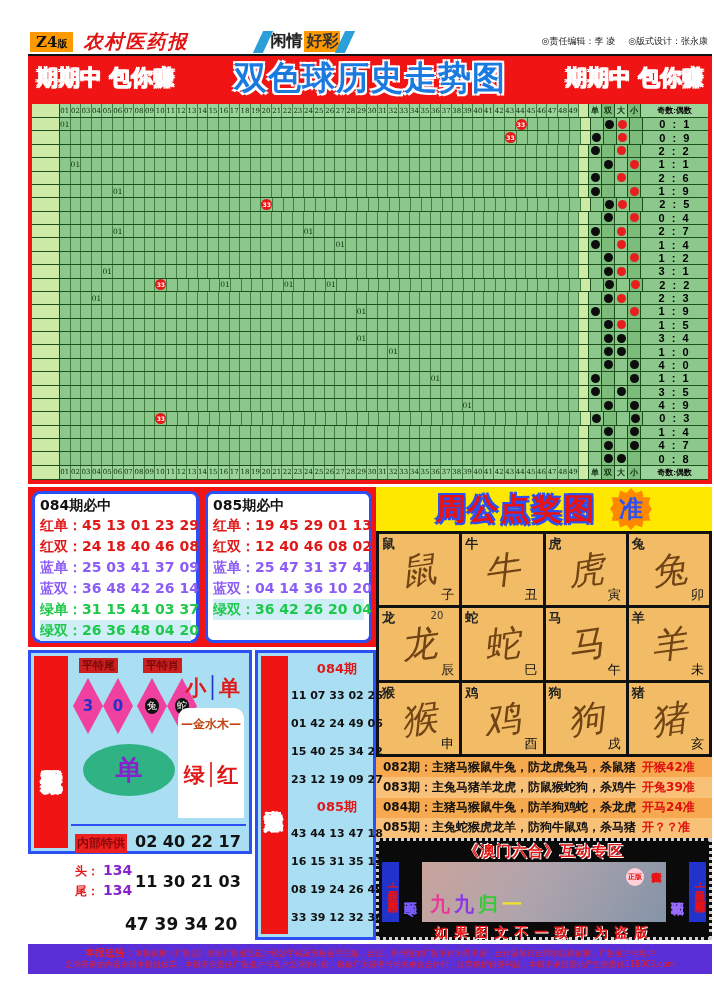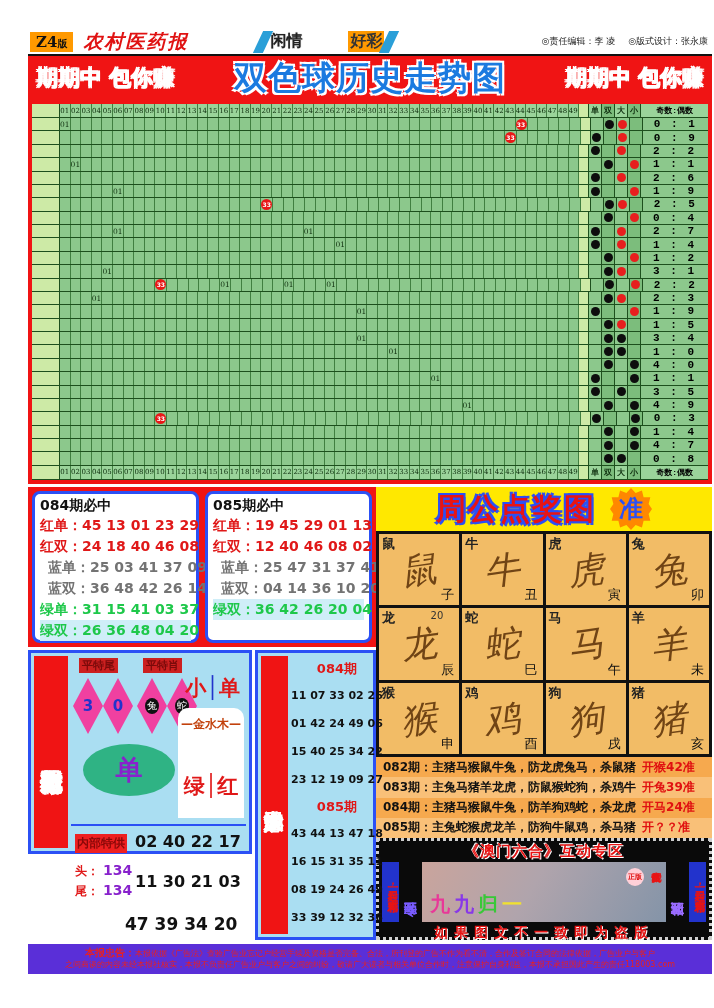--- a/index.html
+++ b/index.html
@@ -13,21 +13,21 @@
   .edition-box { background:#ff9900; color:#111; font-weight:bold; font-size:15px;
                  padding:1px 6px; margin-left:2px; font-family:"DejaVu Serif",serif; }
   .edition-box small { font-size:10px; }
   .paper-name { color:#e01212; font-weight:bold; font-size:19px; margin-left:10px;
                 font-family:"DejaVu Serif",serif; font-style:italic; letter-spacing:2px; }
   .mast-center { margin-left:70px; display:flex; align-items:center; height:22px; position:relative; }
   .slash { width:10px; height:22px; background:#2a9fd8; transform:skewX(-25deg); }
   .mast-center .t1 { font-size:16px; font-weight:bold; color:#222; padding:0 2px;
                      font-family:"DejaVu Serif",serif; text-shadow:0 0 1px #888; }
   .mast-center .t2 { font-size:16px; font-weight:bold; color:#333; background:#ff9900;
-                     padding:0 2px; font-family:"DejaVu Serif",serif;margin-left:44px; }
+                     padding:0 2px; font-family:"DejaVu Serif",serif; }
   .mast-right { margin-left:auto; font-size:9px; color:#222; margin-right:4px; white-space:nowrap; }
   .mast-right span { margin-left:10px; }
 
   
   #banner { left:28px; top:56px; width:684px; height:44px; background:#f01414;
             display:flex; align-items:center; justify-content:space-between; padding:0 8px; }
   .slogan { color:#ffffff; font-size:22px; font-weight:normal; white-space:nowrap;
             text-shadow:-1px -1px 0 #fff,1px -1px 0 #fff,-1px 1px 0 #fff,1px 1px 0 #fff; }
   .main-title { color:#1b7ae0; font-size:33px; font-weight:bold; letter-spacing:1px; white-space:nowrap;
             font-family:"DejaVu Serif",serif;
@@ -38,37 +38,37 @@
   #trend-grid { width:676px; height:376px; background:#8cc88c; }
   .g-row { display:flex; height:13.38px; border-bottom:1px solid #1d4f1d;text-align:center; }
   .g-row.g-head { height:14px; background:#9ad49a; }
   .g-left { flex:0 0 28px; background:#cdeaa6; border-right:1px solid #1d4f1d; }
   .g-cell { flex:0 0 10.6px; border-right:1px solid #417f41; position:relative;
             display:flex; align-items:center; justify-content:center; }
   .g-gap { flex:0 0 10px; background:#cdeaa6; border-right:1px solid #1d4f1d; }
   .g-sd { flex:0 0 13px; border-right:1px solid #1d4f1d; display:flex; align-items:center; justify-content:center; }
   .g-sd.alt { background:#7cbd7c; }
   .g-ratio { flex:1 1 auto; display:flex; align-items:center; justify-content:center;
-             font-family:Liberation Mono, monospace; font-weight:bold; font-size:11px; color:#000; letter-spacing:2px; }
+             font-family:Liberation Sans, sans-serif; font-weight:bold; font-size:11px; color:#000; letter-spacing:2px; }
   .g-colnum { font-size:7px; font-family:"DejaVu Serif",serif; color:#0c2c0c; overflow:hidden; }
   .g-sdh { font-size:8px; font-weight:bold; color:#0c2c0c; }
   .mark01 { font-size:7.5px; font-family:"DejaVu Serif",serif; color:#10300f; }
   .mark-circle { width:11px; height:11px; border-radius:50%; background:#e81818; color:#fff;
                  font-size:6px; display:flex; align-items:center; justify-content:center; font-weight:bold; }
   .dot { width:9px; height:9px; border-radius:50%; background:#0d0d0d; }
   .dot.red { background:#e81e1e; }
 
   
   #pred-strip { left:28px; top:487px; width:348px; height:160px; background:#f01414;
                 display:flex; justify-content:space-between; padding:4px; }
   .pred-panel { width:167px; height:152px; background:#fff; border:3px solid #2b50f5;
                 border-radius:8px; padding:3px 5px; }
   .pred-title { font-size:14px; font-weight:bold; color:#111; }
   .pred-row { font-size:14px; font-weight:bold; line-height:21px; white-space:nowrap; letter-spacing:0px; }
-  .pred-row.red { color:#e01818; } .pred-row.blue { color:#737373;margin-left:8px; } .pred-row.green { color:#1ec84a; }
+  .pred-row.red { color:#e01818; } .pred-row.blue { color:#8b5cf6; } .pred-row.green { color:#1ec84a; }
   .pred-row.hl { background:#cfeef8; }
 
   
   #zg-title { left:376px; top:487px; width:336px; height:44px; background:#ffe800;
               display:flex; align-items:center; justify-content:center; gap:14px; }
   .zg-title-text { color:#e81414; font-size:30px; font-weight:bold; letter-spacing:2px;
                    font-family:"DejaVu Serif",serif; white-space:nowrap;
                    text-shadow:-2px -2px 0 #2b50f5,2px -2px 0 #2b50f5,-2px 2px 0 #2b50f5,2px 2px 0 #2b50f5; }
   .zg-badge { width:42px; height:42px; background:#ff8800; color:#2b50f5; font-size:24px; font-weight:bold;
               display:flex; align-items:center; justify-content:center;
@@ -123,21 +123,21 @@
               font-weight:bold; padding:0 3px; }
   .diamond { position:absolute; width:30px; height:56px; background:#f040a0;
              clip-path:polygon(50% 0,100% 50%,50% 100%,0 50%); display:flex; align-items:center; justify-content:center; }
   .diamond .num { color:#2233cc; font-weight:bold; font-size:15px; }
   .diamond .zo { background:#111; color:#fff; font-size:10px; border-radius:50%; padding:1px 2px; }
   .xiao-dan { position:absolute; right:6px; top:18px; color:#e01818; font-size:21px; font-weight:bold; }
   .xiao-dan .bar { color:#2233cc; font-weight:normal; }
   .gold-box { position:absolute; right:2px; top:52px; width:66px; height:110px; background:#fff;
               border-radius:10px 10px 0 0; text-align:center; }
   .gold-box .jsm { color:#c2410c; font-size:12px; font-weight:bold; margin-top:8px; white-space:nowrap; }
-  .gold-box .lh { color:#e01818; font-size:21px; font-weight:bold; margin-top:39px; }
+  .gold-box .lh { color:#e01818; font-size:21px; font-weight:bold; margin-top:28px; }
   .green-ellipse { position:absolute; left:12px; top:88px; width:92px; height:52px; background:#2fb384;
                    border-radius:50%; display:flex; align-items:center; justify-content:center; }
   .green-ellipse span { color:#8822cc; font-size:27px; font-weight:bold; }
   .qxc-hr { position:absolute; left:0; right:0; top:168px; border-top:2px solid #2b50f5; }
   .nb-box { position:absolute; left:4px; top:178px; background:#ee2020; color:#8a0808; font-size:12px;
             font-weight:bold; padding:1px 2px; }
   .nb-nums { position:absolute; left:64px; top:176px; color:#111; font-size:16px; font-weight:bold; white-space:nowrap; }
   .ht { position:absolute; left:4px; font-size:12px; font-weight:bold; color:#e01818; }
   .ht b { color:#8822cc; font-size:14px; margin-left:4px; }
   .mid-nums { position:absolute; left:64px; top:216px; color:#111; font-size:16px; font-weight:bold; white-space:nowrap; }

